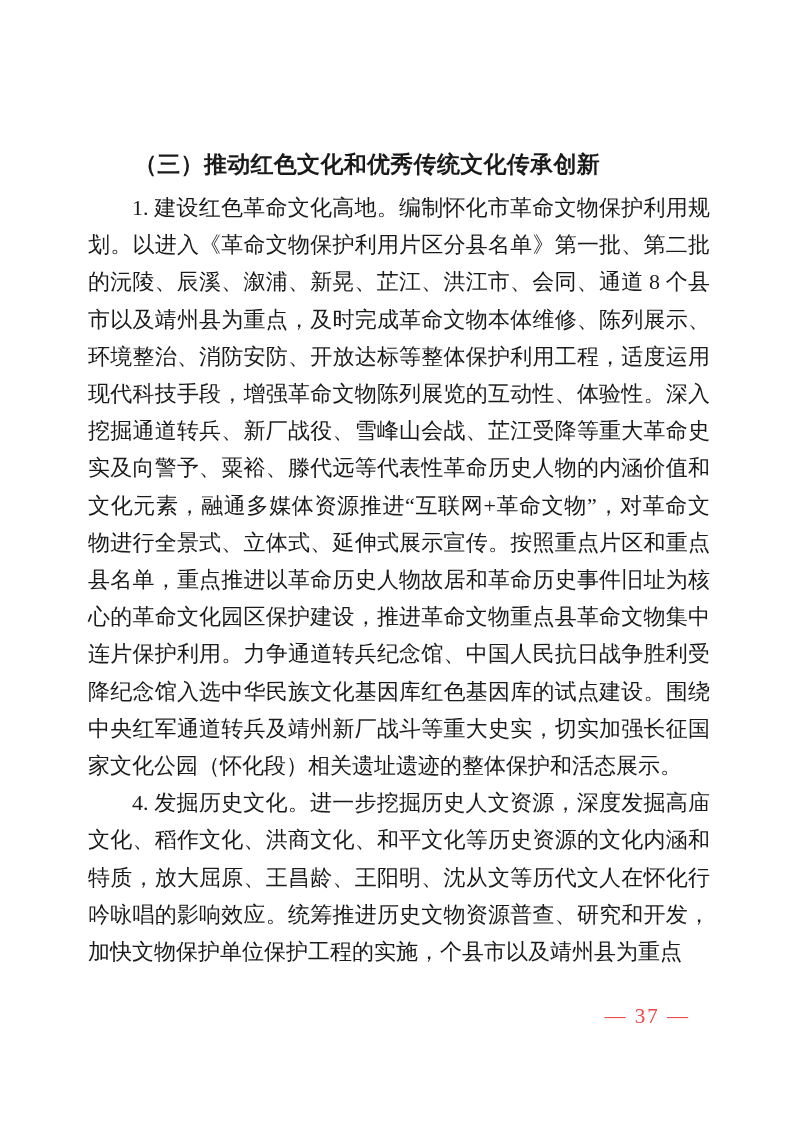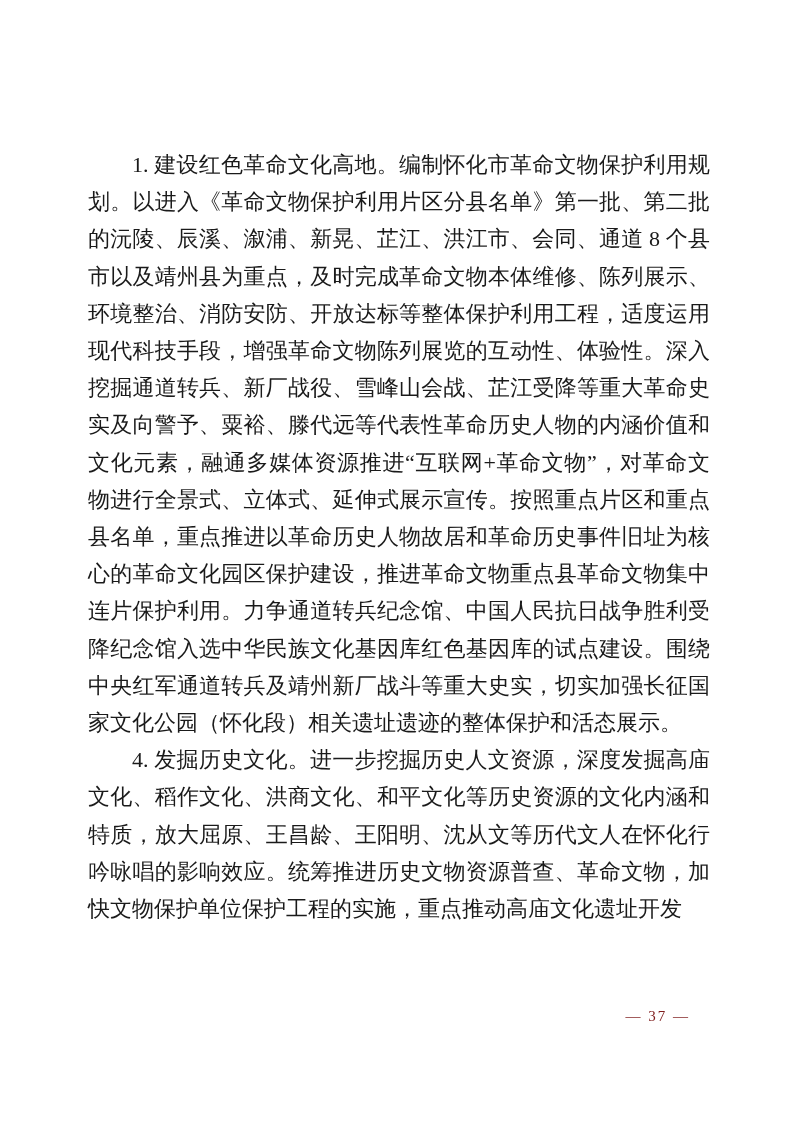--- a/index.html
+++ b/index.html
@@ -45,31 +45,32 @@
     margin: 0;
     word-break: break-all;
   }
   .para b {
     font-weight: normal;
   }
   .pagenum {
     position: absolute;
     top: 1004px;
     right: 103px;
-    font-size: 15px;
+    font-size: 21px;
     line-height: 24px;
-    color: #7f1d1d;
+    color: #ef4444;
     letter-spacing: 2px;
     white-space: nowrap;
   }
 </style>
 </head>
 <body>
 
 <div class="page">
   <div class="content">
+    <h2 class="heading">（三）推动红色文化和优秀传统文化传承创新</h2>
     <div id="paragraphs">
         <p class="para"><b>1. 建设红色革命文化高地。</b><span>编制怀化市革命文物保护利用规划。以进入《革命文物保护利用片区分县名单》第一批、第二批的沅陵、辰溪、溆浦、新晃、芷江、洪江市、会同、通道 8 个县市以及靖州县为重点，及时完成革命文物本体维修、陈列展示、环境整治、消防安防、开放达标等整体保护利用工程，适度运用现代科技手段，增强革命文物陈列展览的互动性、体验性。深入挖掘通道转兵、新厂战役、雪峰山会战、芷江受降等重大革命史实及向警予、粟裕、滕代远等代表性革命历史人物的内涵价值和文化元素，融通多媒体资源推进“互联网+革命文物”，对革命文物进行全景式、立体式、延伸式展示宣传。按照重点片区和重点县名单，重点推进以革命历史人物故居和革命历史事件旧址为核心的革命文化园区保护建设，推进革命文物重点县革命文物集中连片保护利用。力争通道转兵纪念馆、中国人民抗日战争胜利受降纪念馆入选中华民族文化基因库红色基因库的试点建设。围绕中央红军通道转兵及靖州新厂战斗等重大史实，切实加强长征国家文化公园（怀化段）相关遗址遗迹的整体保护和活态展示。</span></p>
-        <p class="para"><b>4. 发掘历史文化。</b><span>进一步挖掘历史人文资源，深度发掘高庙文化、稻作文化、洪商文化、和平文化等历史资源的文化内涵和特质，放大屈原、王昌龄、王阳明、沈从文等历代文人在怀化行吟咏唱的影响效应。统筹推进历史文物资源普查、革命文物，加快文物保护单位保护工程的实施，重点推动高庙文化遗址开发</span></p>
+        <p class="para"><b>4. 发掘历史文化。</b><span>进一步挖掘历史人文资源，深度发掘高庙文化、稻作文化、洪商文化、和平文化等历史资源的文化内涵和特质，放大屈原、王昌龄、王阳明、沈从文等历代文人在怀化行吟咏唱的影响效应。统筹推进历史文物资源普查、研究和开发，加快文物保护单位保护工程的实施，个县市以及靖州县为重点</span></p>
       </div>
   </div>
   <div class="pagenum">— 37 —</div>
 </div>
 
 </body></html>

